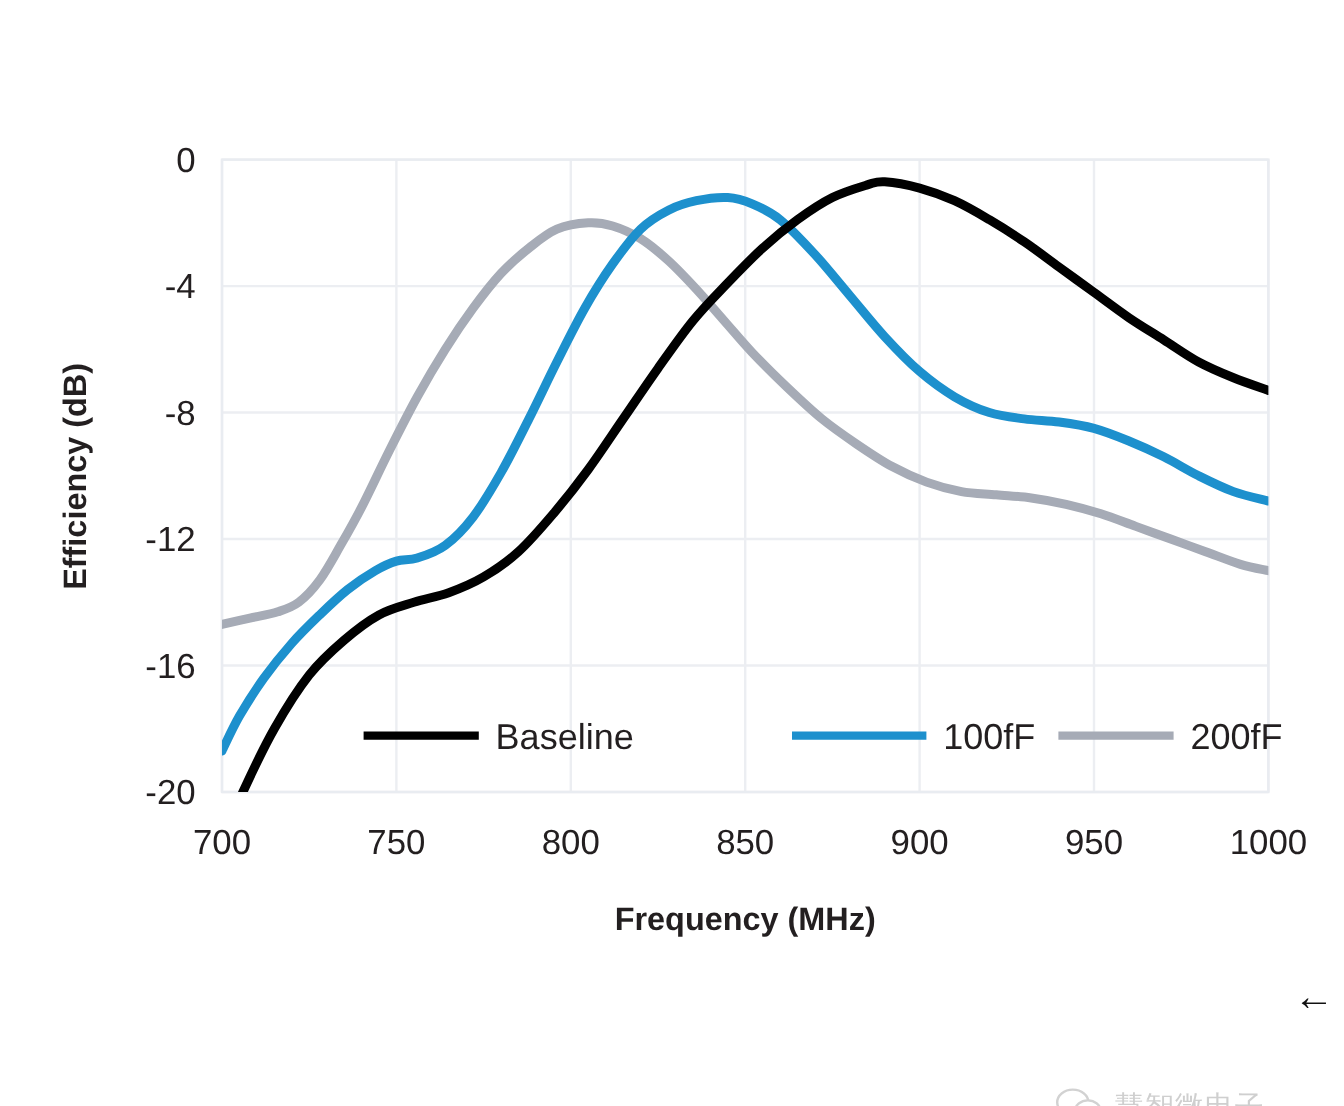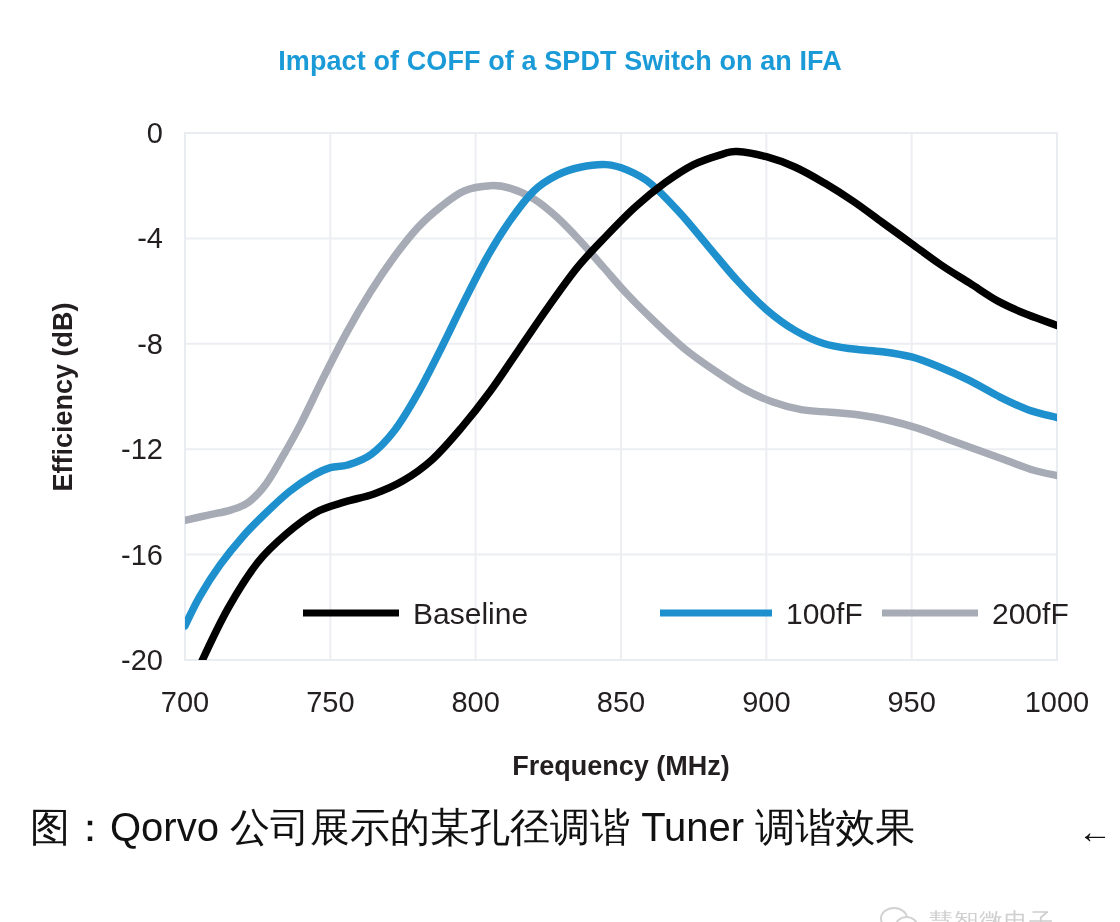--- a/index.html
+++ b/index.html
@@ -56,21 +56,20 @@
     background:#ffffff;
   }
   .wm-logo .b1{width:24px;height:19px;left:0;top:0;}
   .wm-logo .b2{width:19px;height:15px;left:15px;top:9px;}
 </style>
 </head>
 <body>
 
 <div id="figure">
 
-  <div id="chart-title">Impact of COFF of a SPDT Switch on an IFA</div>
 
   <svg id="plot-svg" width="1120" height="790">
     <defs>
         <clipPath id="plotclip">
           <rect x="185" y="133" width="872" height="527"></rect>
         </clipPath>
       </defs>
       <g id="gridlines">
         <line x1="185" y1="133" x2="185" y2="660" stroke="#eceef2" stroke-width="2"></line>
         <line x1="330.3333333333333" y1="133" x2="330.3333333333333" y2="660" stroke="#eceef2" stroke-width="2"></line>
@@ -114,21 +113,20 @@
     <g id="legend-group">
         <line x1="303" y1="613" x2="399" y2="613" stroke="#000000" stroke-width="7" stroke-linecap="butt"></line>
         <text x="413" y="624" class="legend-label">Baseline</text>
         <line x1="660" y1="613" x2="772" y2="613" stroke="#1d90cd" stroke-width="7" stroke-linecap="butt"></line>
         <text x="786" y="624" class="legend-label">100fF</text>
         <line x1="882" y1="613" x2="978" y2="613" stroke="#a6abb6" stroke-width="7" stroke-linecap="butt"></line>
         <text x="992" y="624" class="legend-label">200fF</text>
       </g>
   </svg>
 
-  <div id="caption">图：Qorvo 公司展示的某孔径调谐 Tuner 调谐效果</div>
   <div id="caption-arrow">←</div>
 
   <div id="watermark">
     <span class="wm-logo">
       <span class="b1"></span>
         <span class="b2"></span>
     </span>
     <span class="wm-text">慧智微电子</span>
   </div>
 

